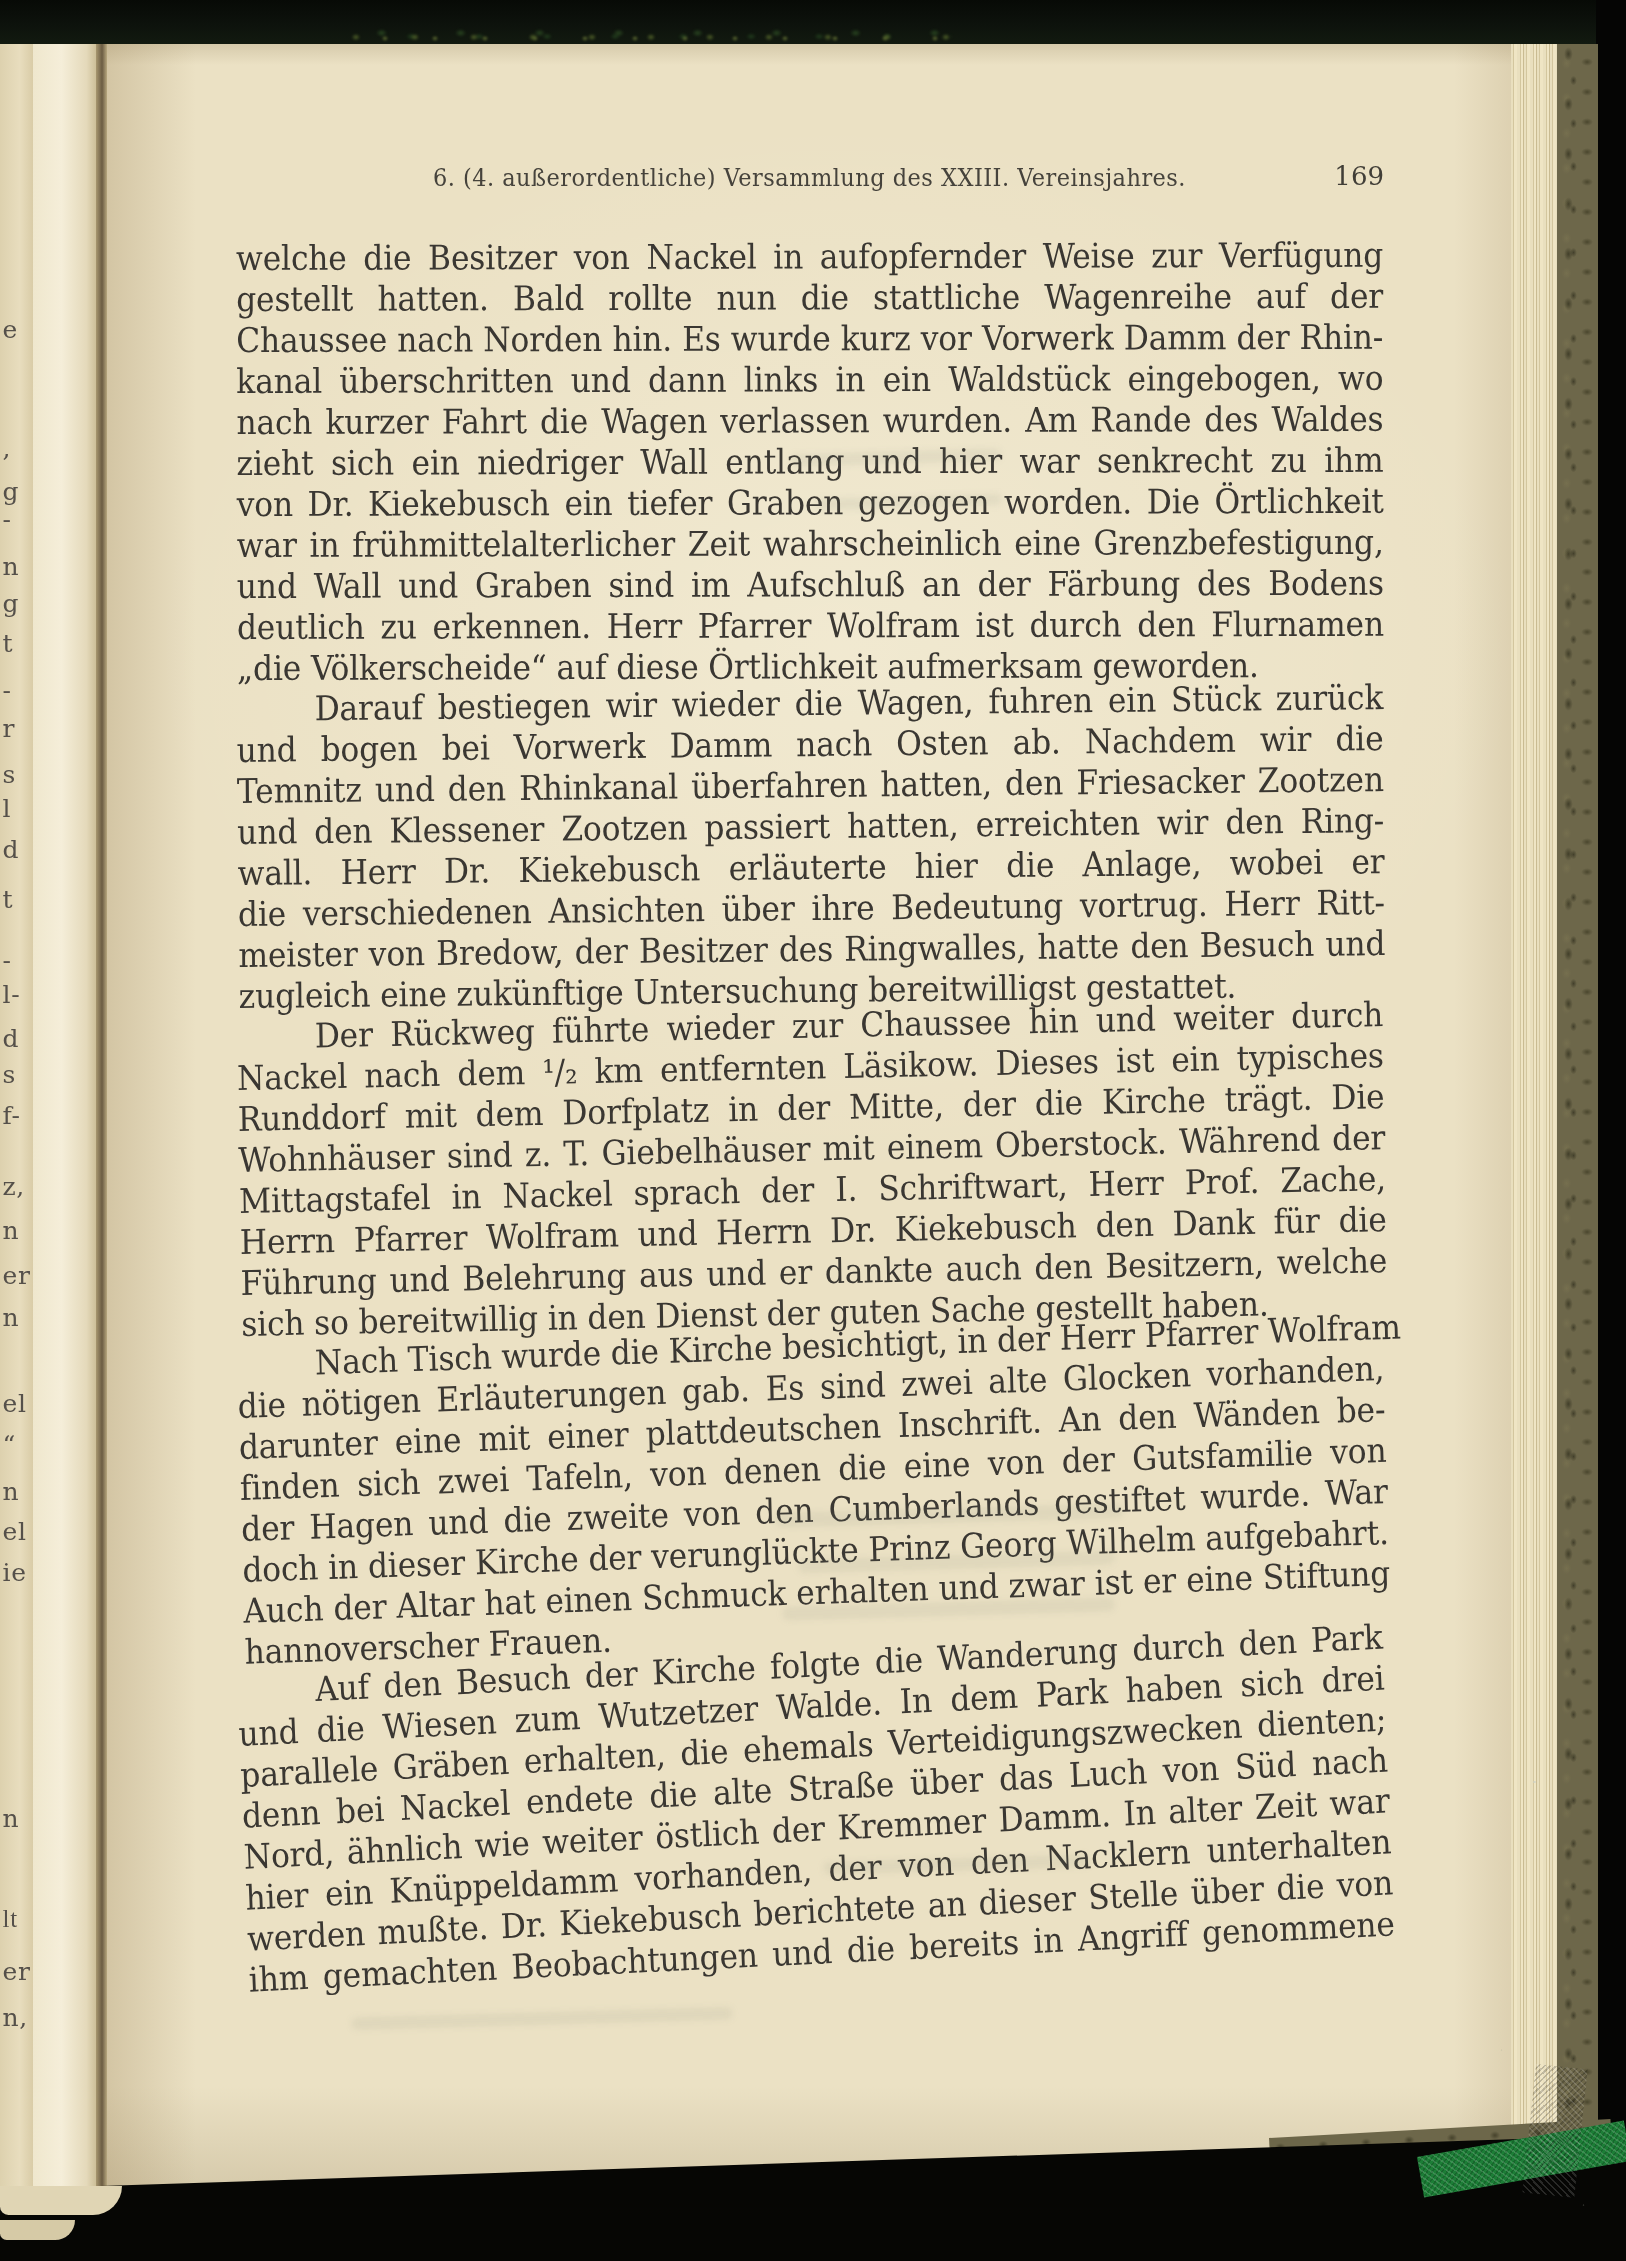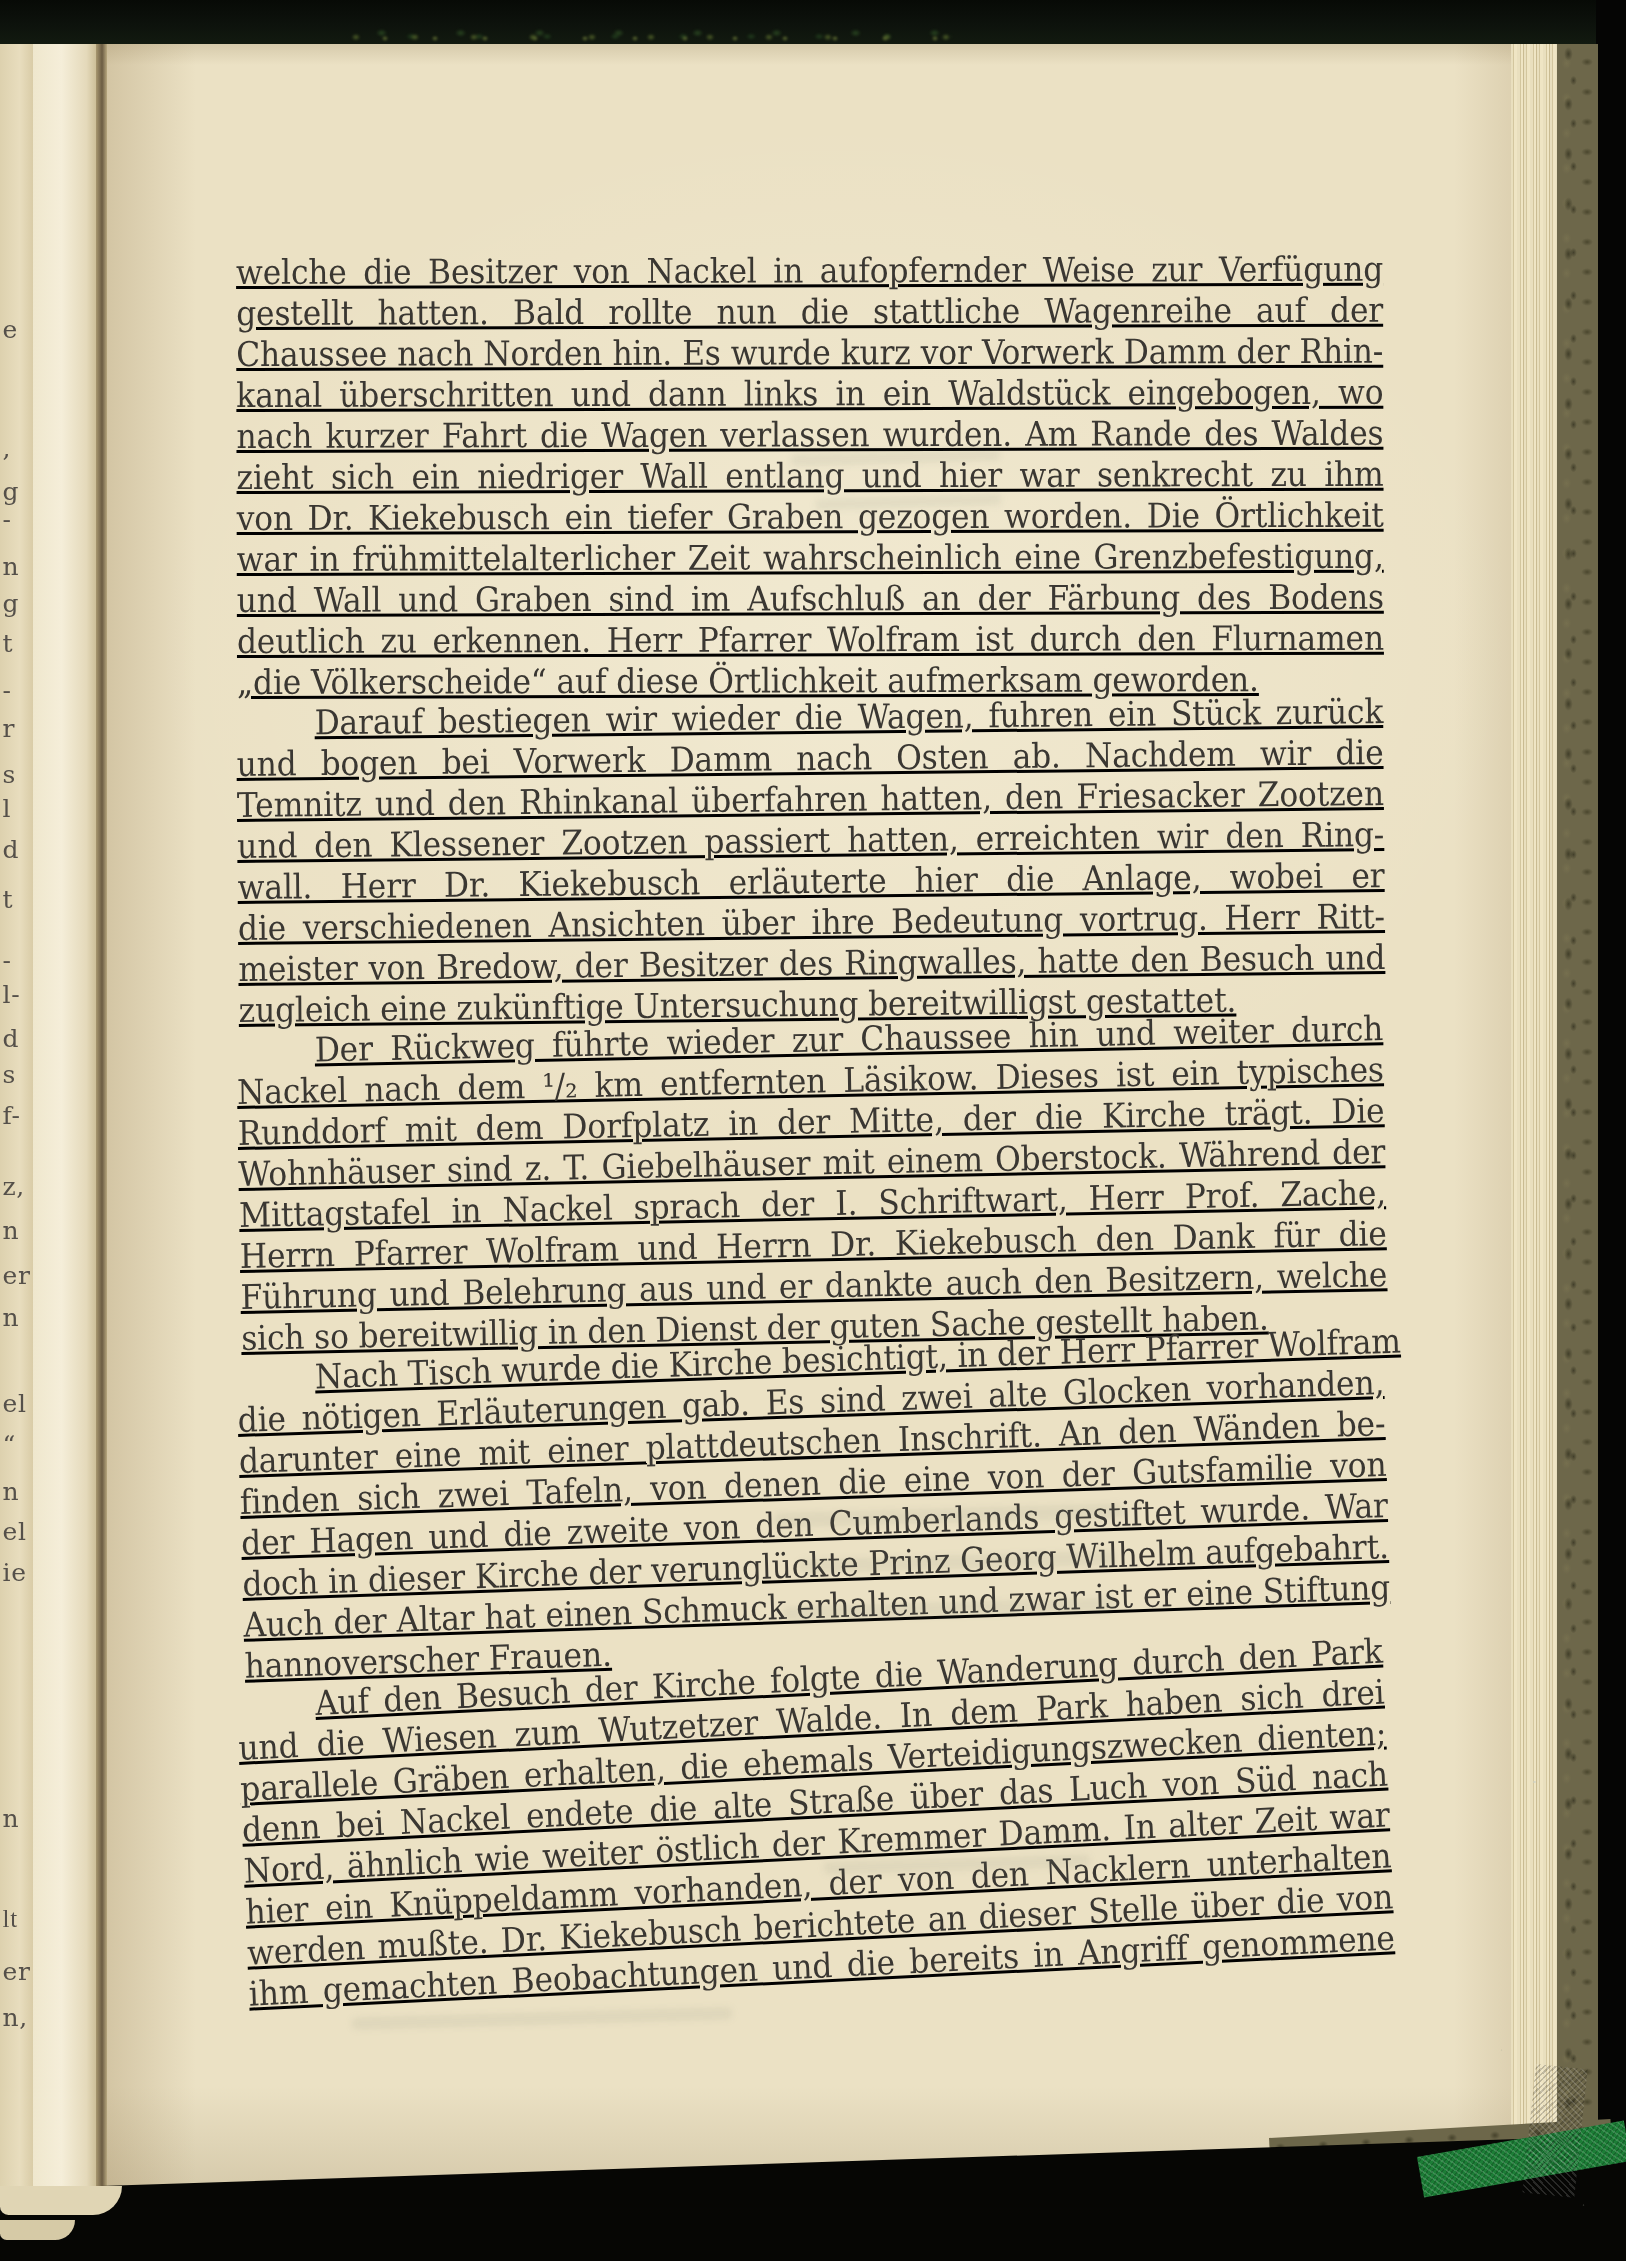--- a/index.html
+++ b/index.html
@@ -44,21 +44,21 @@
       linear-gradient(180deg, rgba(120,100,60,.18), rgba(120,100,60,0) 21px),
       var(--paper);}
 
   
   .header-row{position:absolute;left:129px;top:119px;width:1148px;height:49px;}
   .header-title{position:absolute;left:0;top:0;width:1244px;transform:scaleX(.922);transform-origin:0 0;
     text-align:center;font-size:24.4px;letter-spacing:0.5px;color:var(--head-ink);white-space:nowrap;}
   .page-number{position:absolute;right:0;top:-1.6px;font-size:26px;color:#413e37;}
 
   
-  .body-text{position:absolute;left:129px;top:208px;width:1148px;text-decoration:underline;}
+  .body-text{position:absolute;left:129px;top:194px;width:1148px;}
   .para{width:1244px;transform-origin:0 0;}
   .p0{transform:scaleX(.922) rotate(-0.15deg);}
   .p1{transform:scaleX(.922) rotate(-0.55deg);}
   .p2{transform:scaleX(.922) rotate(-1.05deg);}
   .p3{transform:scaleX(.922) rotate(-1.75deg);}
   .p4{transform:scaleX(.922) rotate(-2.6deg);}
   .line{font-size:34px;line-height:41px;color:var(--ink);white-space:nowrap;
         text-align:justify;text-align-last:justify;letter-spacing:-0.2px;}
   .line.pl{text-align-last:left;}
   .line.ind{text-indent:85px;}
@@ -142,20 +142,24 @@
       <div class="frag" style="top: 1560px;">ie</div>
       <div class="frag" style="top: 1806px;">n</div>
       <div class="frag" style="top: 1906px; font-family: Liberation Serif, serif;">lt</div>
       <div class="frag" style="top: 1959px;">er</div>
       <div class="frag" style="top: 2005px;">n,</div>
     </div>
   <div class="gutter-band"></div>
   <div class="crease"></div>
 
   <div class="page">
+    <div class="header-row">
+      <div class="header-title">6. (4. außerordentliche) Versammlung des XXIII. Vereinsjahres.</div>
+      <div class="page-number">169</div>
+    </div>
     <div class="body-text" id="body-text">
         <div class="para p0">
           <div class="line">welche die Besitzer von Nackel in aufopfernder Weise zur Verfügung</div>
           <div class="line">gestellt hatten.  Bald rollte nun die stattliche Wagenreihe auf der</div>
           <div class="line">Chaussee nach Norden hin.  Es wurde kurz vor Vorwerk Damm der Rhin-</div>
           <div class="line">kanal überschritten und dann links in ein Waldstück eingebogen, wo</div>
           <div class="line">nach kurzer Fahrt die Wagen verlassen wurden.  Am Rande des Waldes</div>
           <div class="line">zieht sich ein niedriger Wall entlang und hier war senkrecht zu ihm</div>
           <div class="line">von Dr. Kiekebusch ein tiefer Graben gezogen worden.  Die Örtlichkeit</div>
           <div class="line">war in frühmittelalterlicher Zeit wahrscheinlich eine Grenzbefestigung,</div>

